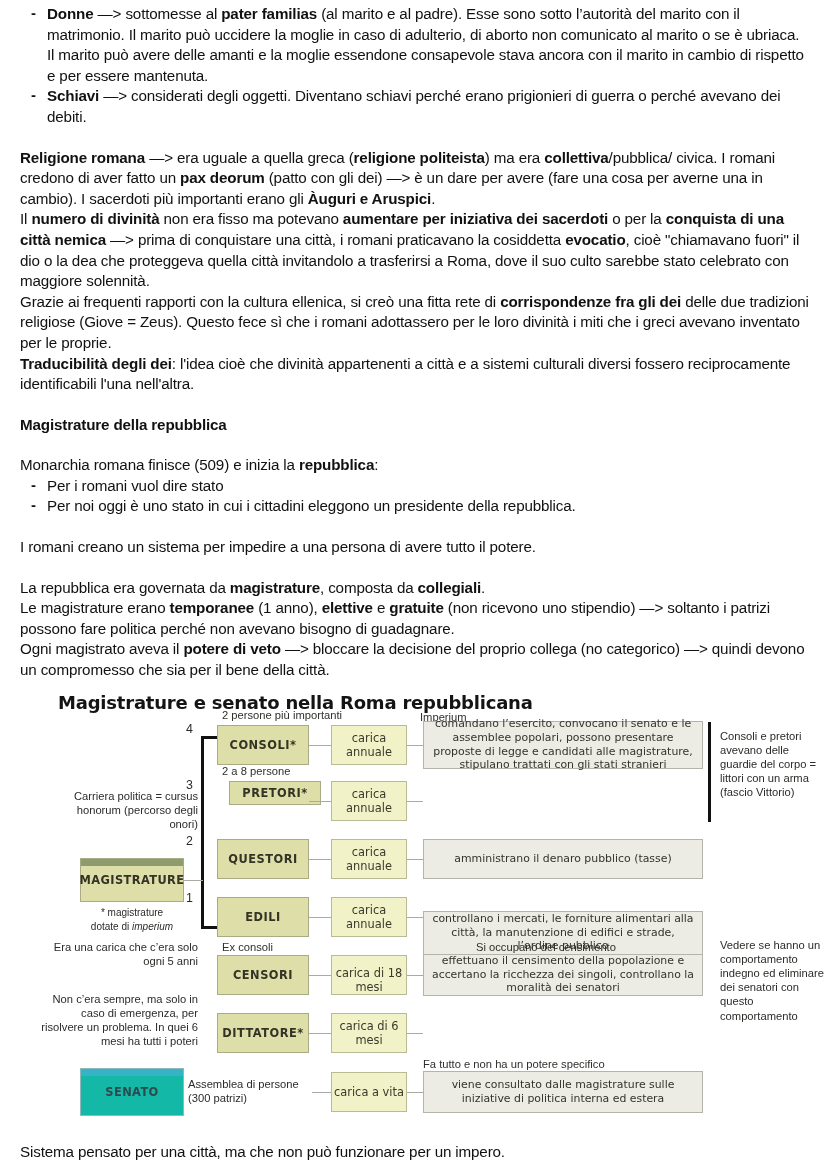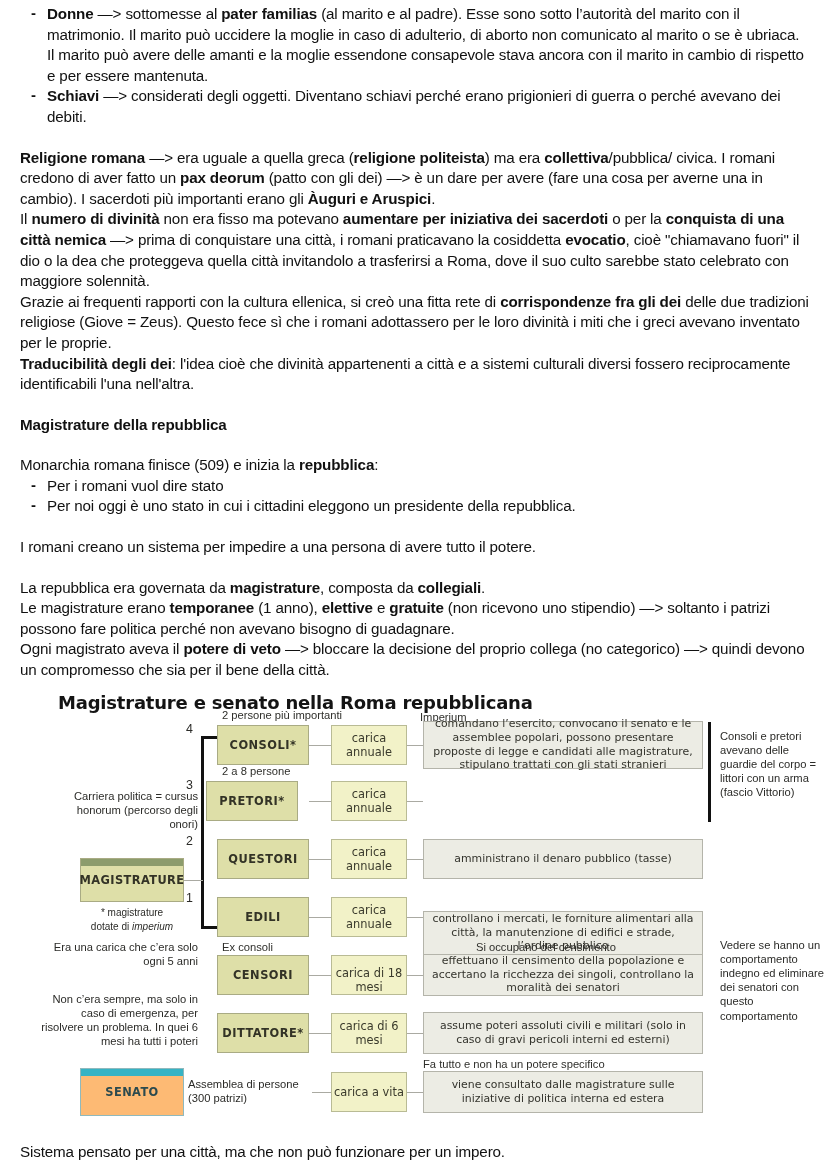--- a/index.html
+++ b/index.html
@@ -176,21 +176,21 @@
     align-items: center;
     justify-content: center;
     font-size: 11.4px;
     font-weight: bold;
     letter-spacing: 0.4px;
     color: #333326;
   }
   .mag-head .topband { background: #8c9c6c; }
   .sen-head {
     position: absolute;
-    background: #fdba74;
+    background: #14b8a6;
     border: 1px solid #8fb9bd;
     box-sizing: border-box;
     display: flex;
     align-items: center;
     justify-content: center;
     font-size: 11.4px;
     font-weight: bold;
     letter-spacing: 0.4px;
     color: #2b4a4e;
   }
@@ -286,21 +286,21 @@
       <span>carica annuale</span>
     </div>
     <div class="connector" style="left:371px; top:53px; width:16px;"></div>
     <div class="dbox" style="left:387px; top:29px; width:280px; height:48px;">
       <span>comandano l’esercito, convocano il senato e le assemblee popolari, possono presentare proposte di legge e candidati alle magistrature, stipulano trattati con gli stati stranieri</span>
     </div>
     <div class="sidenote" style="left:684px; top:37px; width:108px;">Consoli e pretori avevano delle guardie del corpo = littori con un arma (fascio Vittorio)</div>
 
     <div class="rank" style="left:150px; top:86px;">3</div>
     <div class="caplabel" style="left:186px; top:73px;">2 a 8 persone</div>
-    <div class="mbox" style="left:170px; top:89px; width:92px; height:40px;">PRETORI*</div>
+    <div class="mbox" style="left:193px; top:89px; width:92px; height:24px;">PRETORI*</div>
     <div class="connector" style="left:273px; top:109px; width:22px;"></div>
     <div class="cbox" style="left:295px; top:89px; width:76px; height:40px;">
       <span>carica annuale</span>
     </div>
     <div class="connector" style="left:371px; top:109px; width:16px;"></div>
 
     <div class="sidenote right-al" style="left:22px; top:97px; width:140px;">Carriera politica = cursus honorum (percorso degli onori)</div>
 
     <div class="rank" style="left:150px; top:142px;">2</div>
     <div class="mbox" style="left:181px; top:147px; width:92px; height:40px;">QUESTORI</div>
@@ -347,23 +347,20 @@
     </div>
     <div class="sidenote" style="left:684px; top:246px; width:112px;">Vedere se hanno un comportamento indegno ed eliminare dei senatori con questo comportamento</div>
     <div class="sidenote right-al" style="left:10px; top:248px; width:152px;">Era una carica che c’era solo ogni 5 anni</div>
 
     <div class="mbox" style="left:181px; top:321px; width:92px; height:40px;">DITTATORE*</div>
     <div class="connector" style="left:273px; top:341px; width:22px;"></div>
     <div class="cbox" style="left:295px; top:321px; width:76px; height:40px;justify-content:flex-end;">
       <span>carica di 6 mesi</span>
     </div>
     <div class="connector" style="left:371px; top:341px; width:16px;"></div>
-    <div class="dbox" style="left:387px; top:320px; width:280px; height:42px;">
-      <span>assume poteri assoluti civili e militari (solo in caso di gravi pericoli interni ed esterni)</span>
-    </div>
     <div class="sidenote right-al" style="left:2px; top:300px; width:160px;">Non c’era sempre, ma solo in caso di emergenza, per risolvere un problema. In quei 6 mesi ha tutti i poteri</div>
 
     <div class="caplabel" style="left:387px; top:366px;">Fa tutto e non ha un potere specifico</div>
     <div class="sen-head" style="left:44px; top:376px; width:104px; height:48px;">
       <div class="topband"></div>
       <span>SENATO</span>
     </div>
     <div class="sidenote" style="left:152px; top:385px; width:124px;">Assemblea di persone (300 patrizi)</div>
     <div class="connector" style="left:276px; top:400px; width:19px;"></div>
     <div class="cbox" style="left:295px; top:380px; width:76px; height:40px;">

